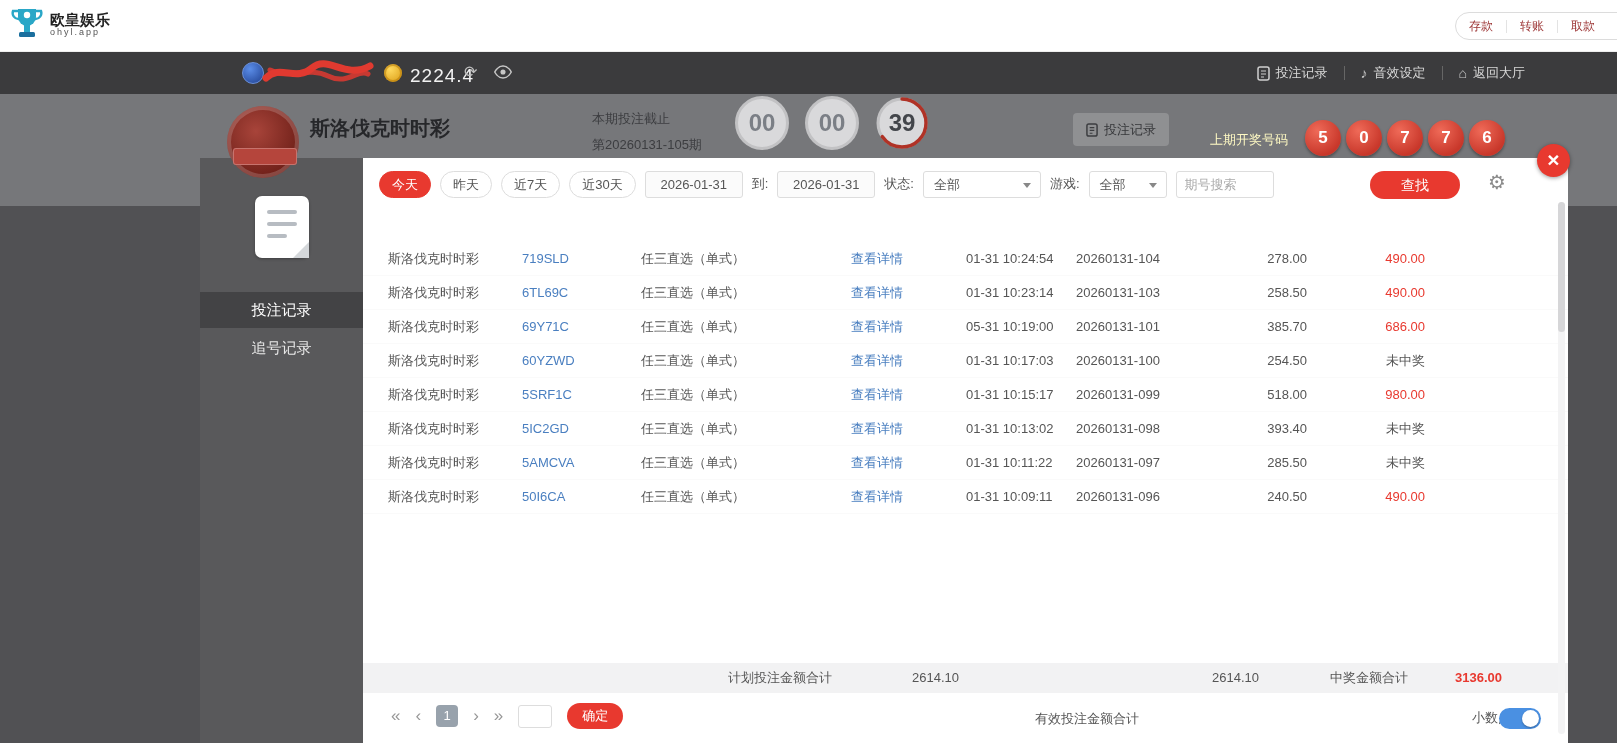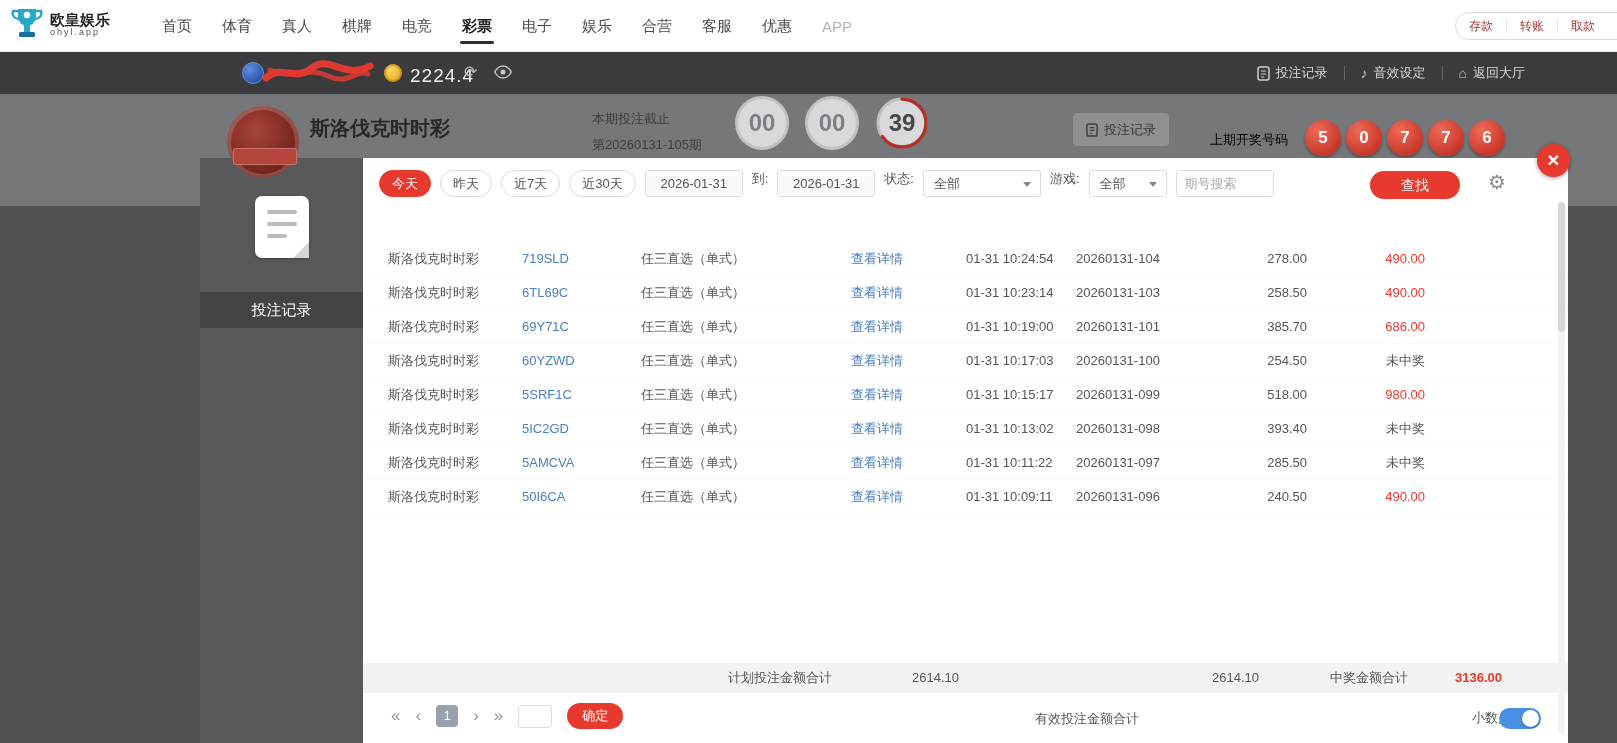--- a/index.html
+++ b/index.html
@@ -46,21 +46,21 @@
   .bg-title { position:absolute; left:310px; top:21px; font-size:20px; font-weight:bold; color:#26272a; }
   .bg-deadline { position:absolute; left:592px; top:16px; font-size:13px; color:#3c3d40; }
   .bg-period { position:absolute; left:592px; top:42px; font-size:13px; color:#3c3d40; }
   .cdwrap { position:absolute; left:735px; top:2px; display:flex; gap:16px;align-items:center; }
   .cd { position:relative; width:54px; height:54px; }
   .cd .ring { position:absolute; left:0; top:0; width:54px; height:54px; border-radius:50%; background:#d9d9db; border:3px solid #c2c2c4; }
   .cd svg { position:absolute; left:0; top:0; }
   .cd .num { position:absolute; left:0; top:0; width:54px; height:54px; text-align:center; line-height:54px; font-size:24px; font-weight:bold; color:#7b7f86; }
   .cd.last .num { color:#43464b; }
   .bg-recordbtn { position:absolute; left:1073px; top:19px; width:96px; height:33px; background:#8f9092; border-radius:4px; display:flex; align-items:center; justify-content:center; gap:6px; font-size:13px; color:#36373a; cursor:pointer; }
-  .bg-lastdraw { position:absolute; left:1210px; top:37px; font-size:13px; color:#000000; }
+  .bg-lastdraw { position:absolute; left:1210px; top:37px; font-size:13px; color:#fef9c3; }
   .balls { position:absolute; left:1305px; top:26px; display:flex; gap:5px; }
   .ball { width:36px; height:36px; border-radius:50%; background:radial-gradient(circle at 35% 30%, #ef6a58, #c8372a 72%);
           color:#fff; font-size:17px; font-weight:bold; text-align:center; line-height:36px; box-shadow:0 2px 3px rgba(0,0,0,.35); }
   .bg-body { position:absolute; left:0; top:206px; width:1617px; height:537px; background:#515154; }
 
   
   .modal-side { position:absolute; left:200px; top:158px; width:163px; height:585px; background:#59595b; z-index:10; }
   .docicon { position:absolute; left:55px; top:38px; width:54px; height:62px; background:#fff; border-radius:7px; box-shadow:0 1px 3px rgba(0,0,0,.3); }
   .docicon i { position:absolute; left:12px; height:4px; border-radius:2px; background:#b7bcc2; }
   .docicon i.l1 { top:14px; width:30px; }
@@ -68,21 +68,21 @@
   .docicon i.l3 { top:38px; width:20px; }
   .docicon .fold { position:absolute; right:0; bottom:0; width:0; height:0; border-style:solid; border-width:0 0 16px 16px; border-color:transparent transparent #d4d7da transparent; }
   .side-item { position:absolute; left:0; width:163px; height:36px; line-height:36px; text-align:center; font-size:15px; color:#e8e8e8; cursor:pointer; }
   .side-item.active { background:#434345; color:#fff; }
 
   
   .modal-panel { position:absolute; left:363px; top:158px; width:1205px; height:585px; background:#fff; z-index:10; }
   .modal-close { position:absolute; left:1537px; top:144px; width:33px; height:33px; border-radius:50%; background:#e8392f; z-index:13;
                  color:#fff; font-size:21px; font-weight:bold; text-align:center; line-height:31px; cursor:pointer; box-shadow:0 1px 4px rgba(0,0,0,.4); }
 
-  .filters { position:absolute; left:16px; top:12px; display:flex; align-items:flex-start; gap:9px; height:28px; }
+  .filters { position:absolute; left:16px; top:12px; display:flex; align-items:center; gap:9px; height:28px; }
   .pill { height:27px; line-height:25px; padding:0 12px; border-radius:14px; border:1px solid #ddd; background:#fff; font-size:13px; color:#555; cursor:pointer; white-space:nowrap; }
   .pill.red { background:#e8392f; border-color:#e8392f; color:#fff; }
   .datebox { width:98px; height:27px; line-height:25px; text-align:center; border:1px solid #ddd; border-radius:3px; background:#fbfbfb; font-size:13px; color:#555; cursor:pointer; }
   .flabel { font-size:13px; color:#555; white-space:nowrap; }
   .sel { position:relative; height:27px; border:1px solid #ddd; border-radius:3px; background:#fff; font-size:13px; color:#555; line-height:25px; padding:0 32px 0 10px; cursor:pointer; }
   .sel.w1 { width:118px; } .sel.w2 { width:78px; }
   .chev { position:absolute; right:9px; top:11px; width:0; height:0; border-left:4px solid transparent; border-right:4px solid transparent; border-top:5px solid #888; }
   .searchinput { width:98px; height:27px; border:1px solid #ddd; border-radius:3px; font-size:13px; color:#555; padding:0 8px; outline:none; font-family:inherit; }
   .searchinput::placeholder { color:#aaa; }
   .findbtn { position:absolute; top:13px; right:108px; width:90px; height:28px; line-height:28px; text-align:center; background:#e8392f; color:#fff; border-radius:14px; font-size:14px; cursor:pointer; }
@@ -127,34 +127,20 @@
         <path d="M8 5H3a6 6 0 0 0 6 8M26 5h5a6 6 0 0 1-6 8" stroke="#2aa7c7" stroke-width="2.4" fill="none"></path>
         <rect x="14" y="19" width="6" height="7" fill="#2aa7c7"></rect>
         <rect x="9" y="26" width="16" height="5" rx="1.5" fill="#1b6f9e"></rect>
         <circle cx="17" cy="9" r="3.2" fill="#ffffff"></circle>
       </svg>
       <div class="brand-txt">
         <span class="brand-name">欧皇娱乐</span>
         <span class="brand-domain">ohyl.app</span>
       </div>
     </div>
-    <nav class="mainnav">
-      <span class="nav-item">首页</span>
-      <span class="nav-item">体育</span>
-      <span class="nav-item">真人</span>
-      <span class="nav-item">棋牌</span>
-      <span class="nav-item">电竞</span>
-      <span class="nav-item active">彩票</span>
-      <span class="nav-item">电子</span>
-      <span class="nav-item">娱乐</span>
-      <span class="nav-item">合营</span>
-      <span class="nav-item">客服</span>
-      <span class="nav-item">优惠</span>
-      <span class="nav-item muted">APP</span>
-    </nav>
     <div class="wallet">
       <span>存款</span>
       <span class="wsep"></span>
       <span>转账</span>
       <span class="wsep"></span>
       <span>取款</span>
     </div>
   </header>
 
   <div class="userbar">
@@ -232,20 +218,21 @@
   </div>
 
   <aside class="modal-side">
     <div class="docicon">
       <i class="l1"></i>
         <i class="l2"></i>
         <i class="l3"></i>
       <span class="fold"></span>
     </div>
     <div class="side-item active" style="top:134px;">投注记录</div>
+    <div class="side-item" style="top:172px;">追号记录</div>
   </aside>
 
   <section class="modal-panel">
 
     <div class="filters">
       <span class="pill red">今天</span>
       <span class="pill">昨天</span>
       <span class="pill">近7天</span>
       <span class="pill">近30天</span>
       <span class="datebox">2026-01-31</span>
@@ -288,21 +275,21 @@
         <span>20260131-103</span>
         <span class="r">258.50</span>
         <span class="r"><i class="win">490.00</i></span>
         <span class="r"></span>
       </div>
       <div class="trow">
         <span>斯洛伐克时时彩</span>
         <span class="link">69Y71C</span>
         <span>任三直选（单式）</span>
         <span class="link">查看详情</span>
-        <span>01-31 10:19:00</span>
+        <span>05-31 10:19:00</span>
         <span>20260131-101</span>
         <span class="r">385.70</span>
         <span class="r"><i class="win">686.00</i></span>
         <span class="r"></span>
       </div>
       <div class="trow">
         <span>斯洛伐克时时彩</span>
         <span class="link">60YZWD</span>
         <span>任三直选（单式）</span>
         <span class="link">查看详情</span>

